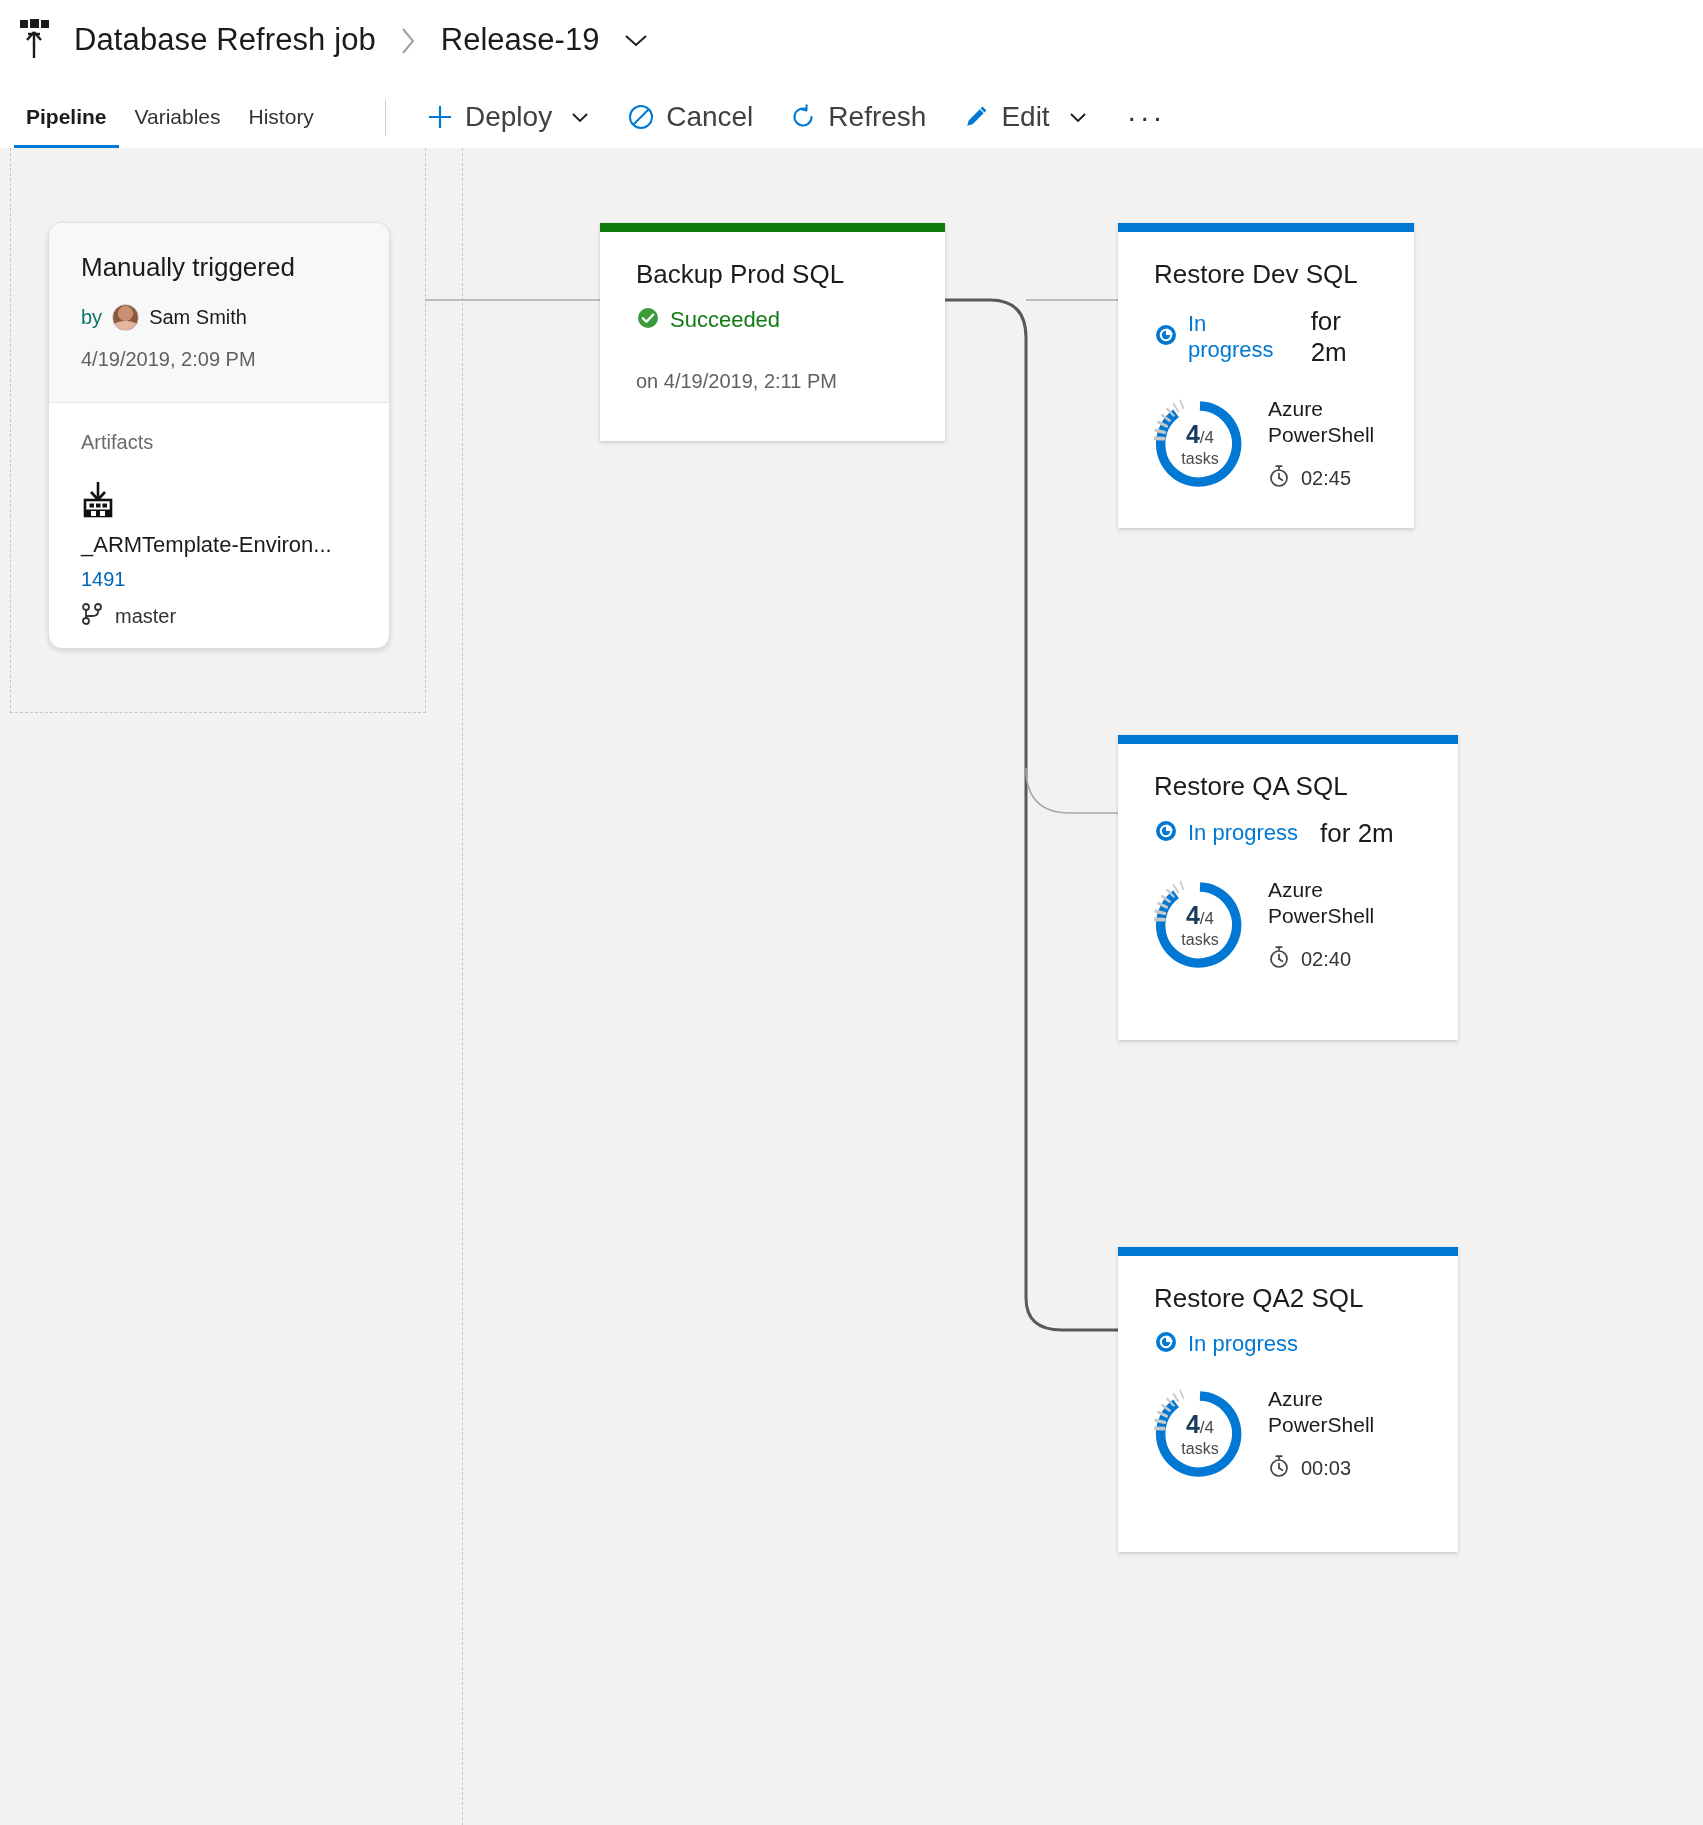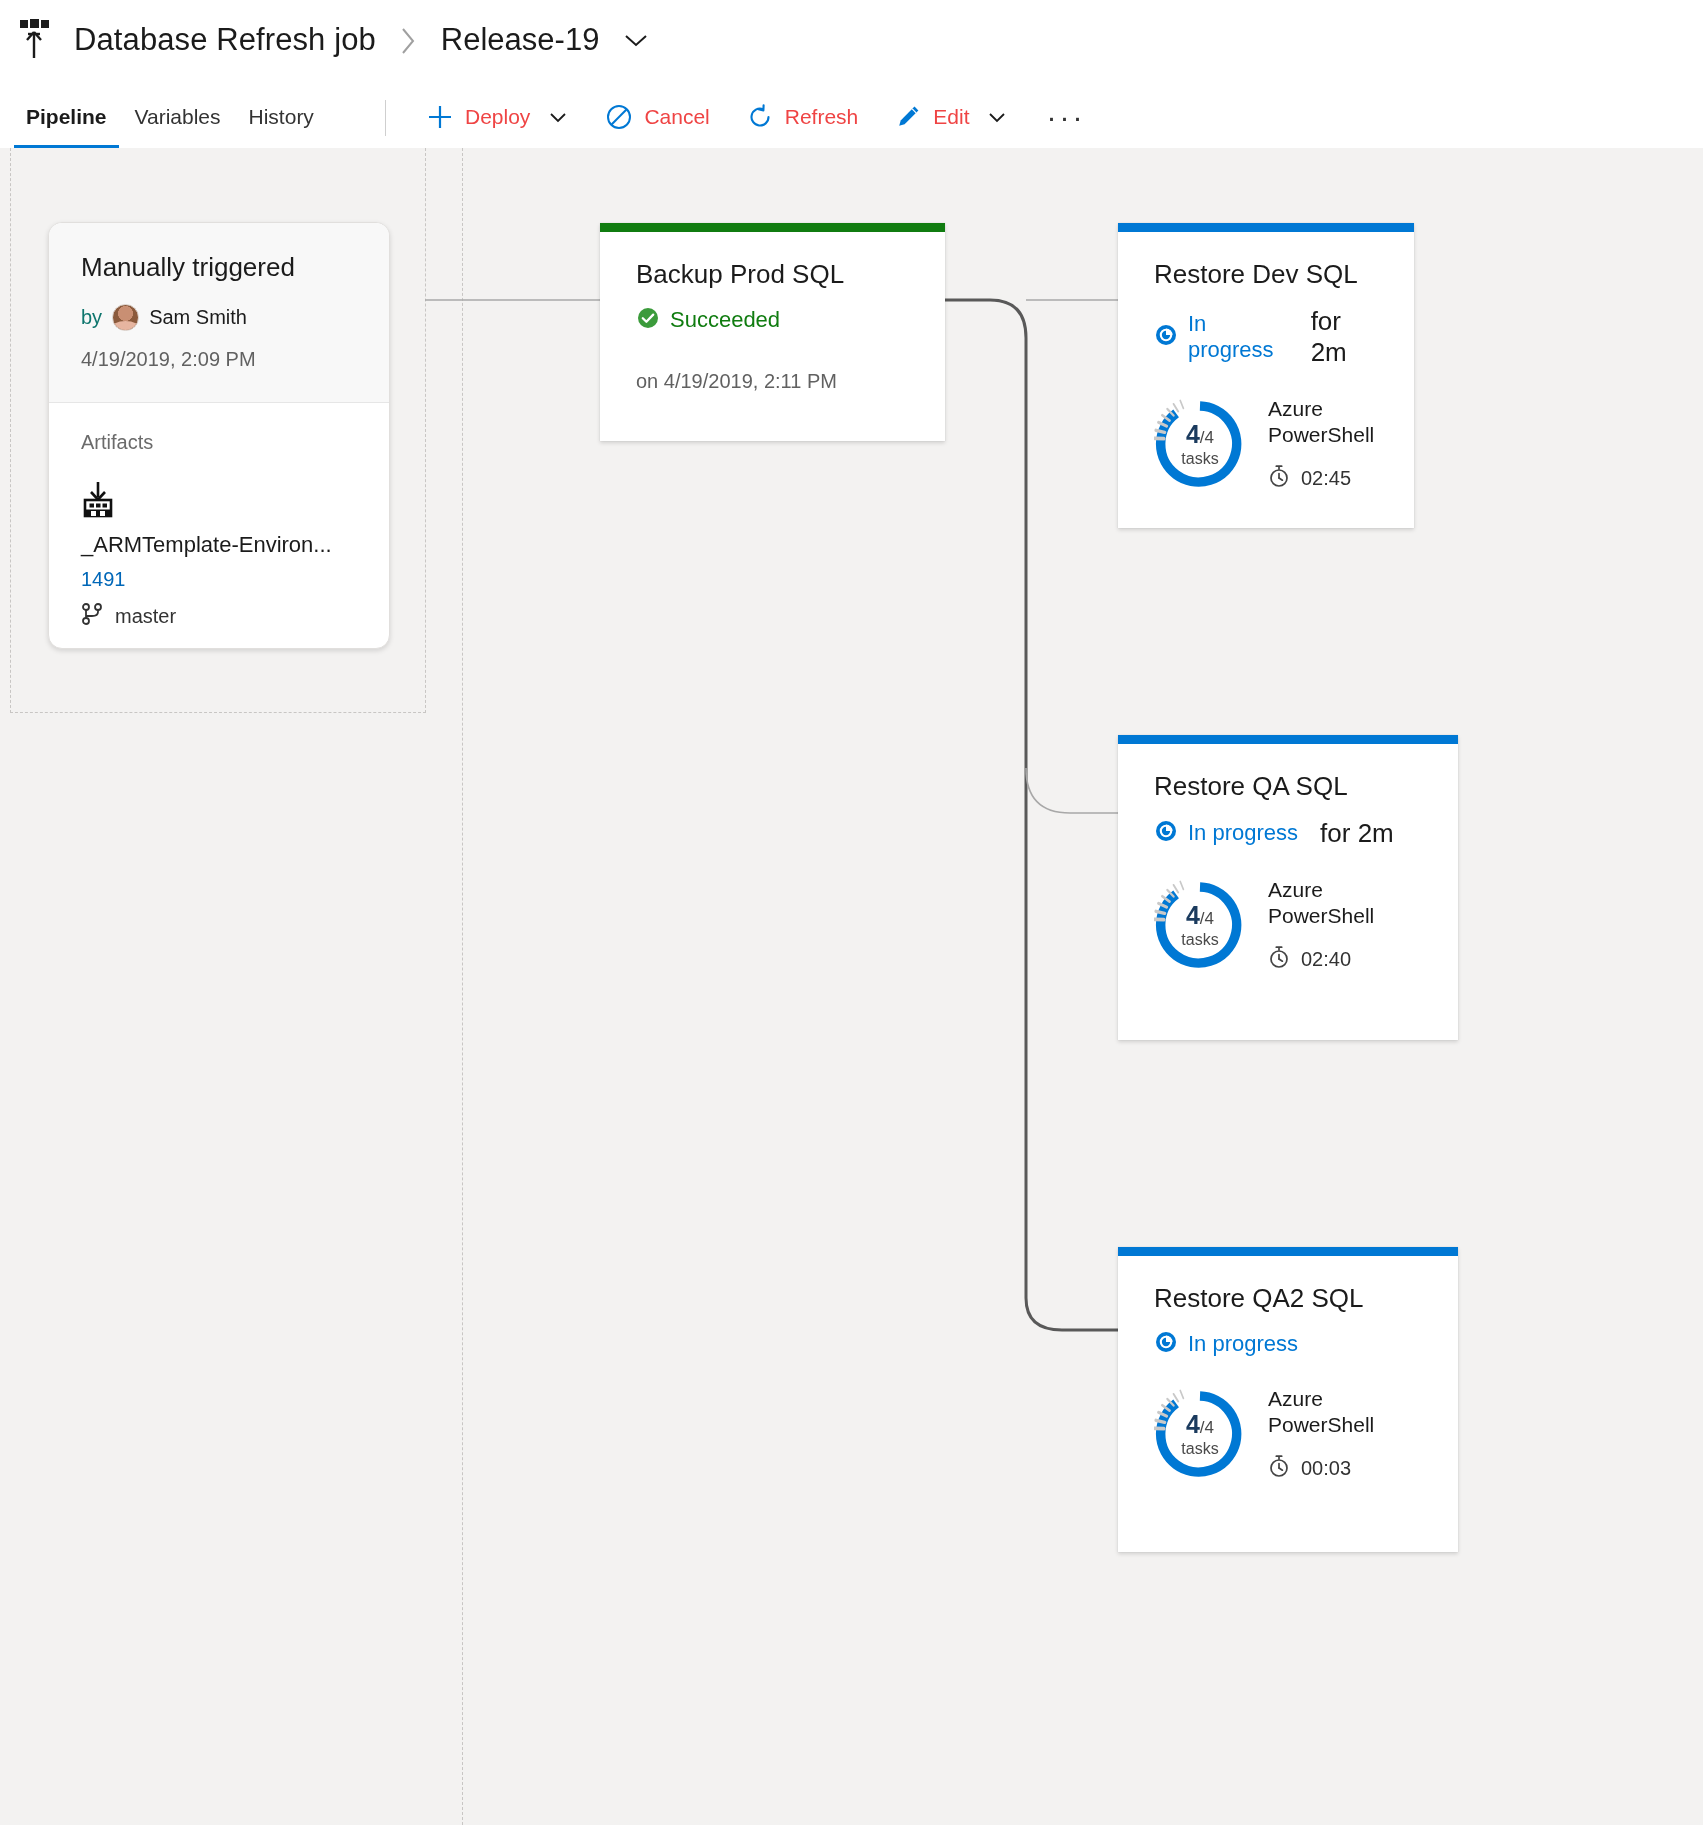--- a/index.html
+++ b/index.html
@@ -54,21 +54,21 @@
   .vsep {
     position: absolute; left: 385px; top: 14px; width: 1px; height: 36px;
     background: #cfcfcf;
   }
   .actions {
     position: absolute; left: 408px; top: 0; height: 62px;
     display: flex; align-items: center;
   }
   .act {
     display: flex; align-items: center; gap: 11px; padding: 0 18px; height: 62px;
-    font-size: 21px; color: #ef4444; cursor: pointer; white-space: nowrap;
+    font-size: 28px; color: #404040; cursor: pointer; white-space: nowrap;
   }
   .act .ic { display: inline-flex; align-items: center; justify-content: center; }
   .act .caret { margin-left: 6px; display: inline-flex; }
   .act.dots { font-size: 30px; color: #333; letter-spacing: 3px; padding: 0 20px; }
 
   
   .canvas {
     position: absolute; left: 0; top: 148px; width: 1703px; height: 1677px;
     background: #f3f2f1;
   }

